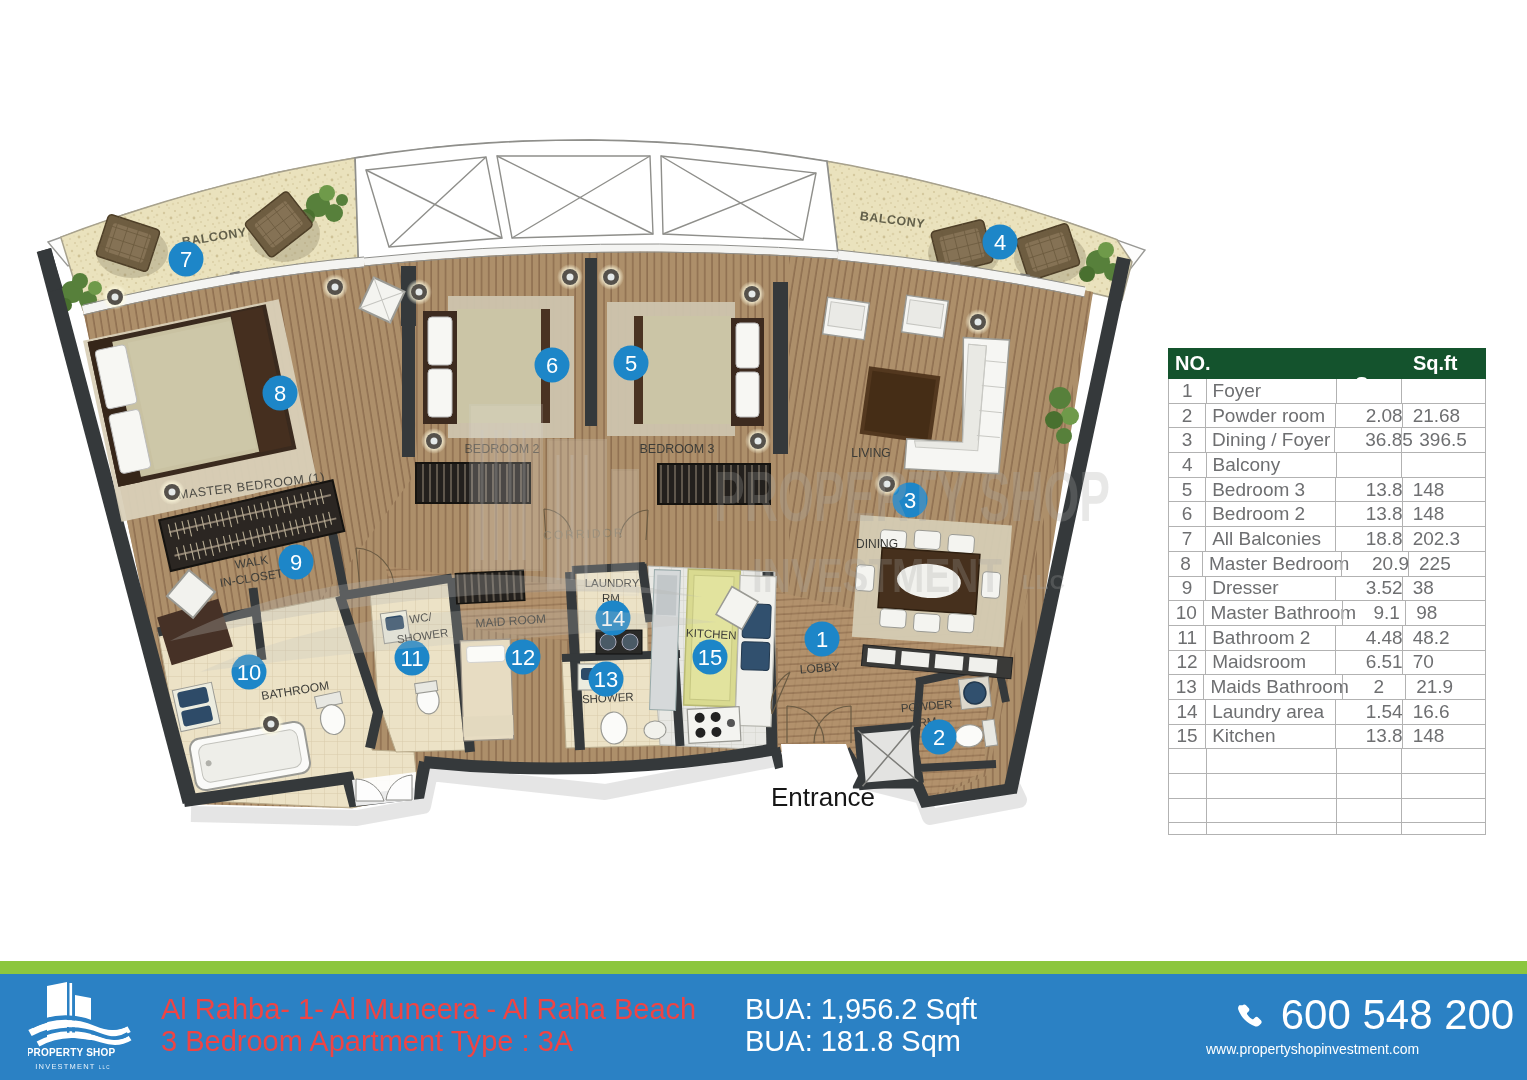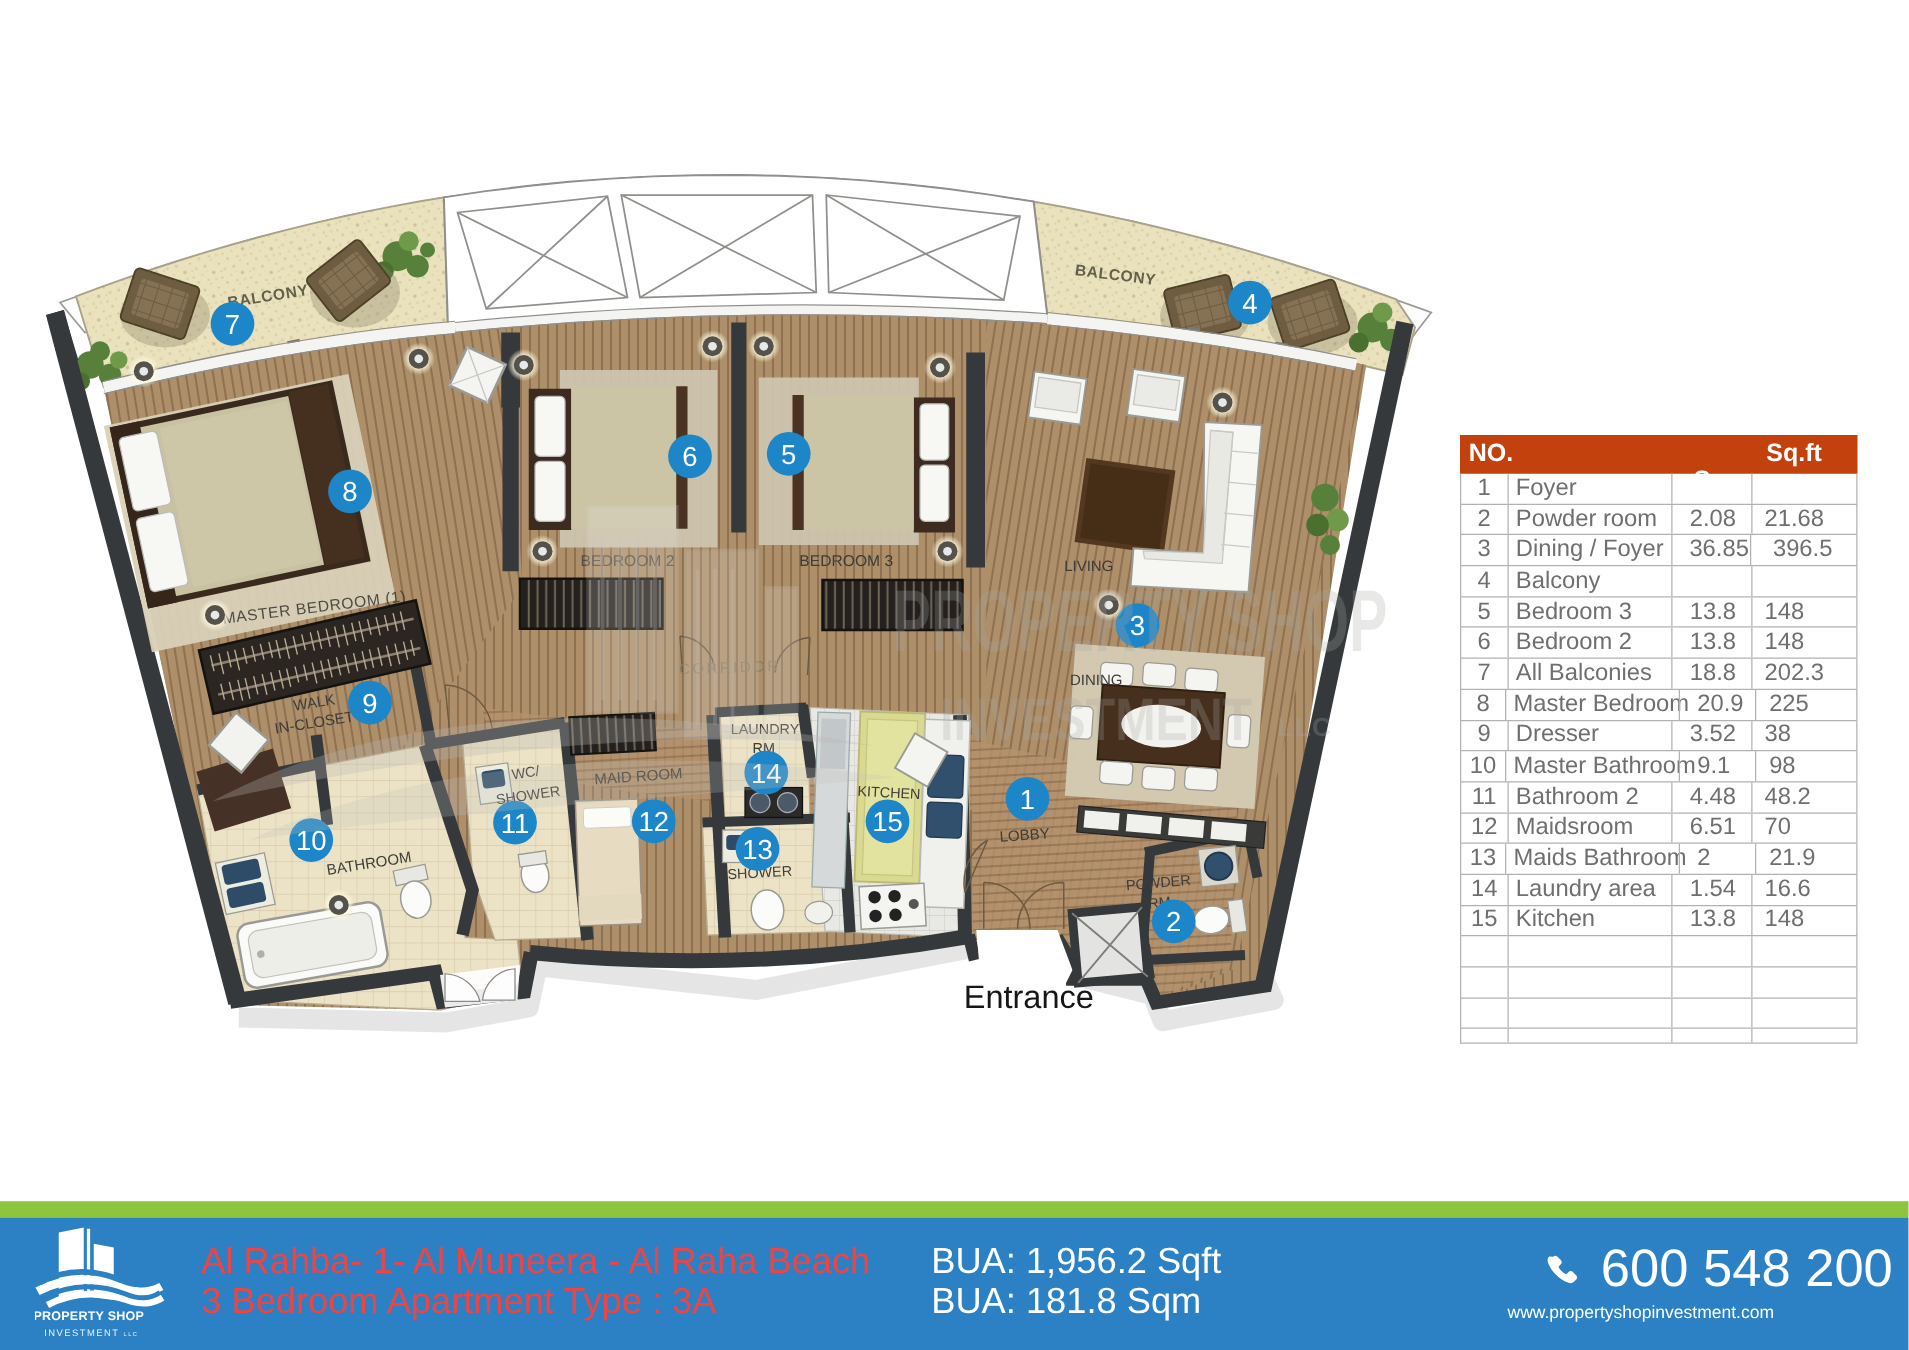--- a/index.html
+++ b/index.html
@@ -1,30 +1,30 @@
 <!DOCTYPE html>
 <html><head>
 <meta charset="utf-8">
 <style>
 html,body{margin:0;padding:0;background:#fff;}
 *{box-sizing:border-box;}
 #page{position:relative;width:1527px;height:1080px;overflow:hidden;background:#fff;font-family:"Liberation Sans",sans-serif;}
 #plan{position:absolute;left:0;top:0;}
 
 #tbl{position:absolute;left:1168px;top:348px;width:318px;color:#6e6f71;}
-#tbl .hdr{background:#c2410c;color:#fff;font-weight:bold;font-size:20px;height:31px;display:flex;align-items:center;}
+#tbl .hdr{background:#14532d;color:#fff;font-weight:bold;font-size:20px;height:31px;display:flex;align-items:center;}
 #tbl .hdr .c1{width:39px;padding-left:7px;}
 #tbl .hdr .c2{width:139px;}
 #tbl .hdr .c3{width:67px;text-align:center;margin-top:42px;}
 #tbl .hdr .c4{width:72px;}
 #tbl .row{display:flex;font-size:19px;white-space:nowrap;border-left:1px solid #b2b2b2;border-bottom:1px solid #b2b2b2;height:24.7px;align-items:center;}
 #tbl .row div{height:100%;display:flex;align-items:center;}
 #tbl .row .c1{width:39px;justify-content:center;}
 #tbl .row .c2{width:139px;border-left:1px solid #b2b2b2;padding-left:6px;overflow:visible;}
-#tbl .row .c3{width:67px;border-left:1px solid #b2b2b2;padding-left:14px;}
+#tbl .row .c3{width:67px;border-left:1px solid #b2b2b2;padding-left:30px;}
 #tbl .row .c4{width:90px;border-left:1px solid #b2b2b2;border-right:1px solid #b2b2b2;padding-left:10px;}
 
 #greenbar{position:absolute;left:0;top:961px;width:1527px;height:13px;background:#8cc63e;}
 #bluebar{position:absolute;left:0;top:974px;width:1527px;height:106px;background:#2b81c4;color:#fff;}
 .ft1{position:absolute;left:161px;top:994px;font-size:29px;line-height:31.5px;color:#ef4444;}
 .ft2{position:absolute;left:745px;top:994px;font-size:29px;line-height:31.5px;color:#fff;}
 .phone{position:absolute;left:1234px;top:995px;font-size:42px;color:#fff;}
 .url{position:absolute;left:1206px;top:1041px;font-size:14px;color:#fff;}
 </style>
 </head>

